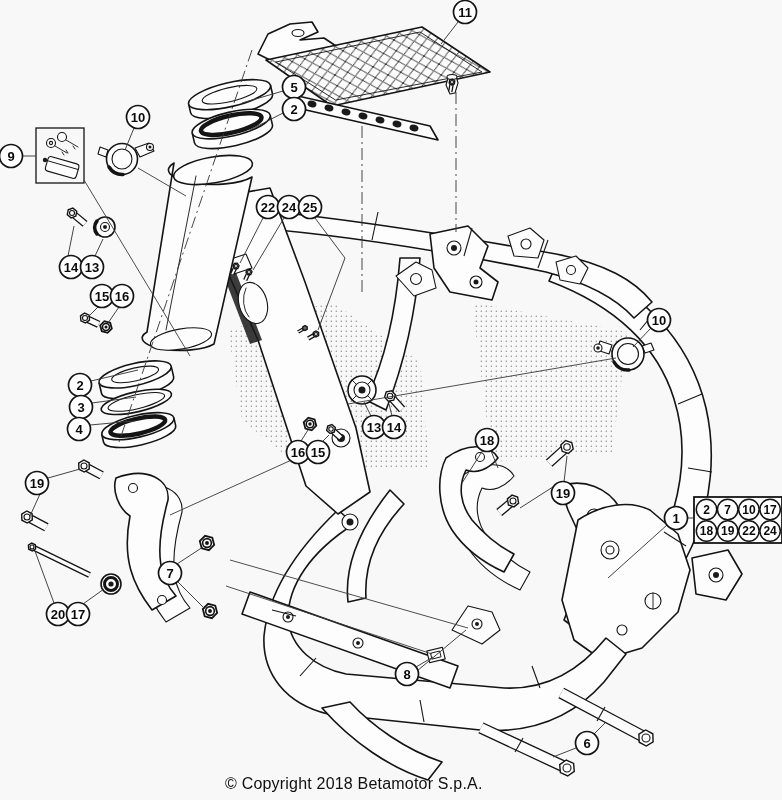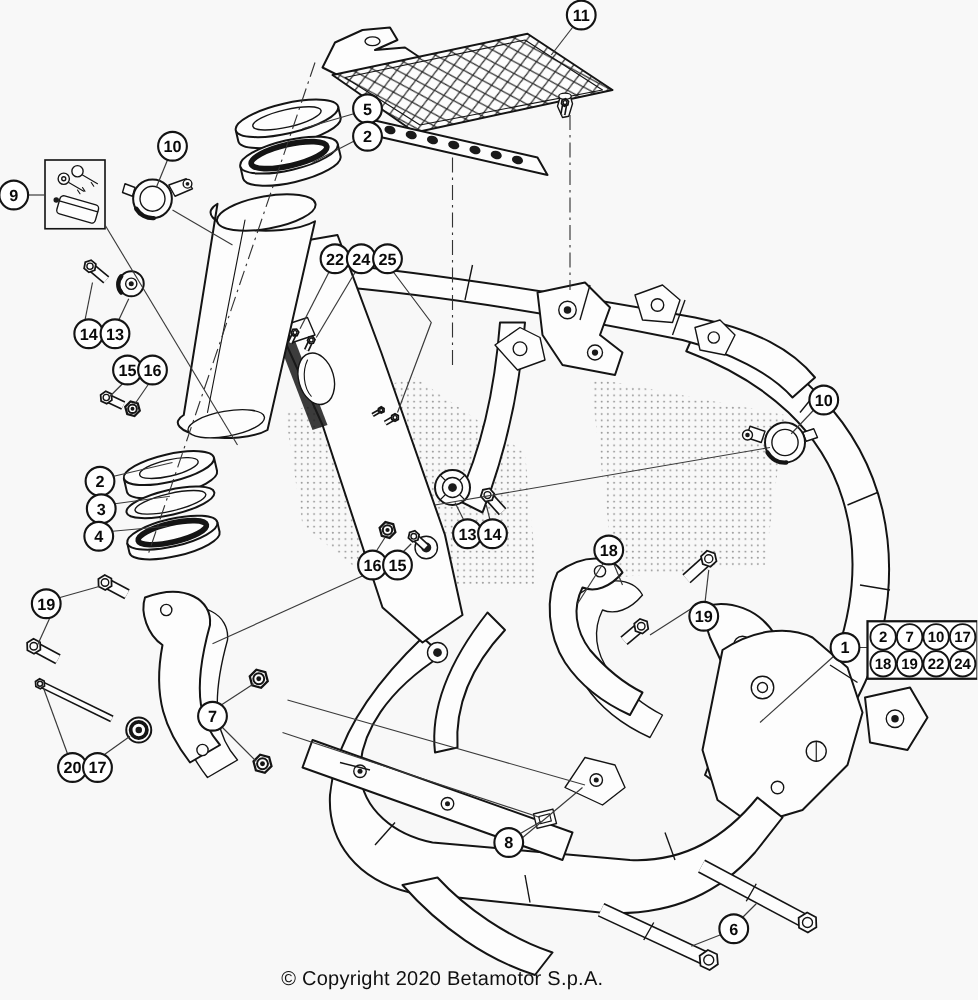--- a/index.html
+++ b/index.html
@@ -525,14 +525,14 @@
           <circle cx="727.7" cy="531" r="10.2" fill="#ffffff" stroke="#141414" stroke-width="1.5"></circle>
           <text x="727.7" y="531" dy=".36em" text-anchor="middle" font-size="12" font-weight="bold" fill="#0a0a0a">19</text>
           <circle cx="748.9" cy="531" r="10.2" fill="#ffffff" stroke="#141414" stroke-width="1.5"></circle>
           <text x="748.9" y="531" dy=".36em" text-anchor="middle" font-size="12" font-weight="bold" fill="#0a0a0a">22</text>
           <circle cx="770.1" cy="531" r="10.2" fill="#ffffff" stroke="#141414" stroke-width="1.5"></circle>
           <text x="770.1" y="531" dy=".36em" text-anchor="middle" font-size="12" font-weight="bold" fill="#0a0a0a">24</text>
         </g>
       </g>
 </svg>
 
-<div class="copyright">© Copyright 2020 Betamotor S.p.A.</div>
+<div class="copyright">© Copyright 2018 Betamotor S.p.A.</div>
 </div>
 
 </body></html>

